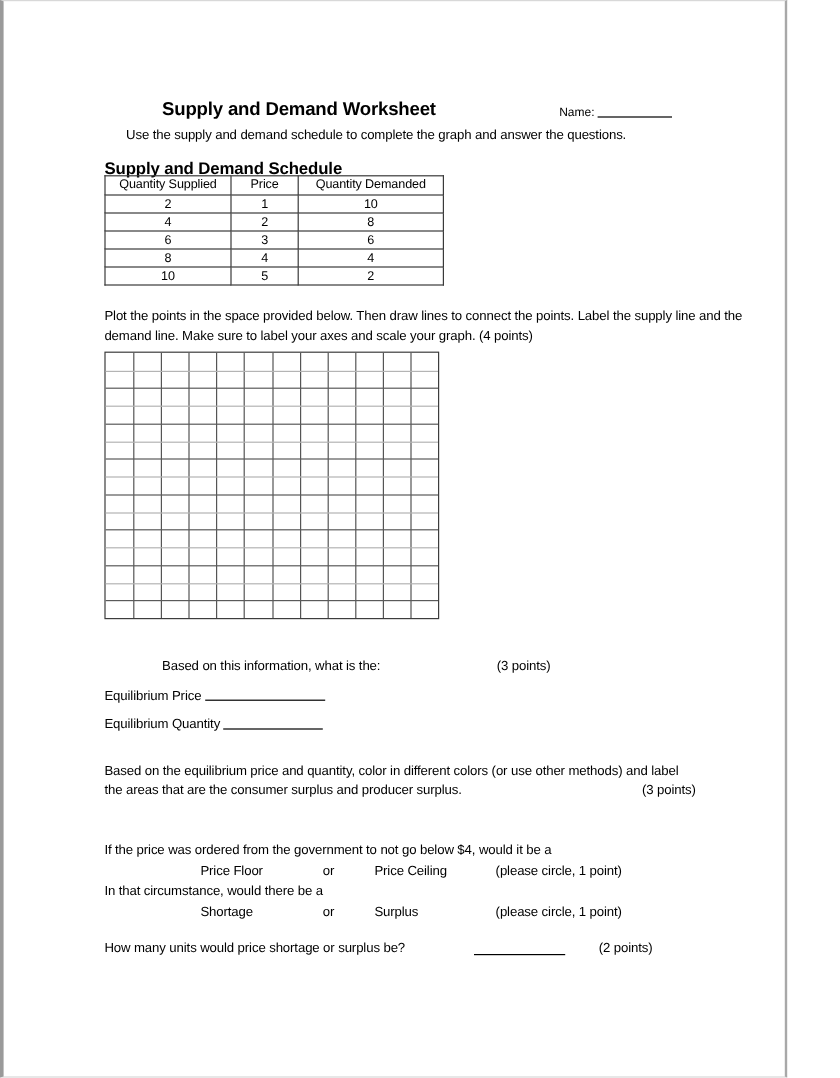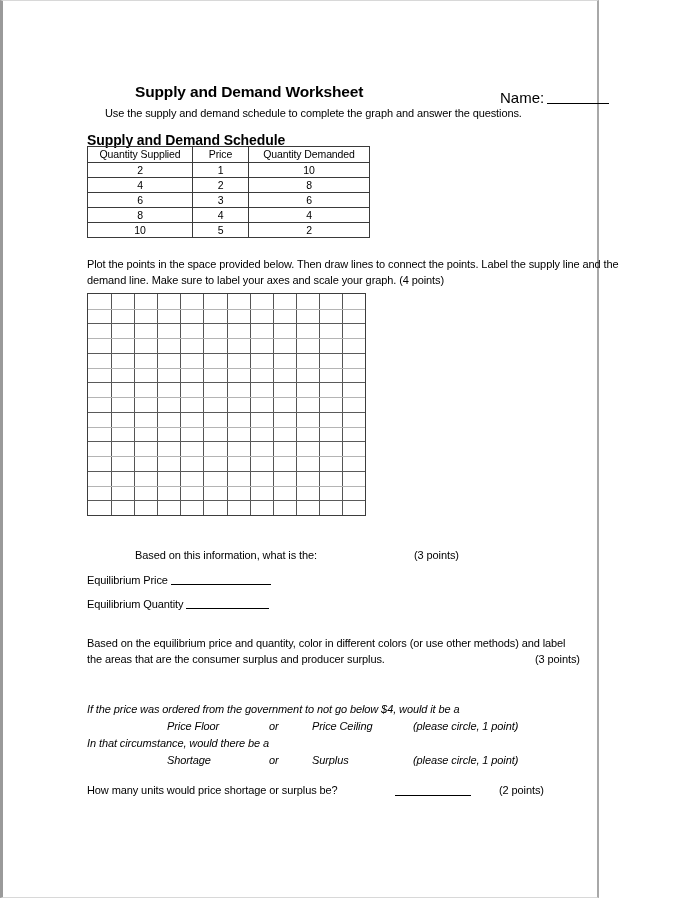--- a/index.html
+++ b/index.html
@@ -11,21 +11,21 @@
     width: 700px;
     height: 898px;
     font-family: "Liberation Sans", sans-serif;
     color: #000000;
     position: relative;
     overflow: hidden;
   }
   .page {
     position: absolute;
     left: 0; top: 0;
-    width: 599px;
+    width: 656px;
     height: 898px;
     background: #ffffff;
     border-left: 3px solid #9a9a9a;
     border-right: 2px solid #a8a8a8;
     border-top: 1px solid #d8d8d8;
     border-bottom: 1px solid #d8d8d8;
     box-sizing: border-box;
   }
   .content {
     position: absolute;
@@ -46,23 +46,23 @@
     position: absolute;
     left: 48px;
     top: 0;
     font-size: 15.5px;
     font-weight: bold;
     letter-spacing: -0.15px;
     white-space: nowrap;
   }
   .name-field {
     position: absolute;
-    left: 374px;
+    left: 340px;
     top: 6px;
-    font-size: 15px;
+    font-size: 10px;
     white-space: nowrap;
     padding-left: 39px;
   }
   .name-blank {
     display: inline-block;
     border-bottom: 1.2px solid #000;
     width: 62px;
     margin-left: 3px;
     vertical-align: -1px;
   }
@@ -171,21 +171,21 @@
 
   .q2 {
     top: 634px;
     width: 534px;
     line-height: 16px;
   }
   .q2 .q2-l1 { display: block; white-space: nowrap; }
   .q2 .q2-l2 { display: block; position: relative; white-space: nowrap; }
   .q2 .q2-points { position: absolute; left: 448px; top: 0; }
 
-  .q3 { top: 700px; width: 534px; line-height: 17px; font-style: italic; }
+  .q3 { top: 700px; width: 534px; line-height: 17px; }
   .q3 .row { position: relative; height: 17px; white-space: nowrap; }
   .q3 .opt-a { position: absolute; left: 80px; }
   .q3 .opt-or { position: absolute; left: 182px; }
   .q3 .opt-b { position: absolute; left: 225px; }
   .q3 .opt-note { position: absolute; left: 326px; }
 
   .q4 { top: 783px; width: 534px; }
   .q4 .q4-text { position: absolute; left: 0; top: 0; white-space: nowrap; }
   .q4 .q4-blank {
     position: absolute;

